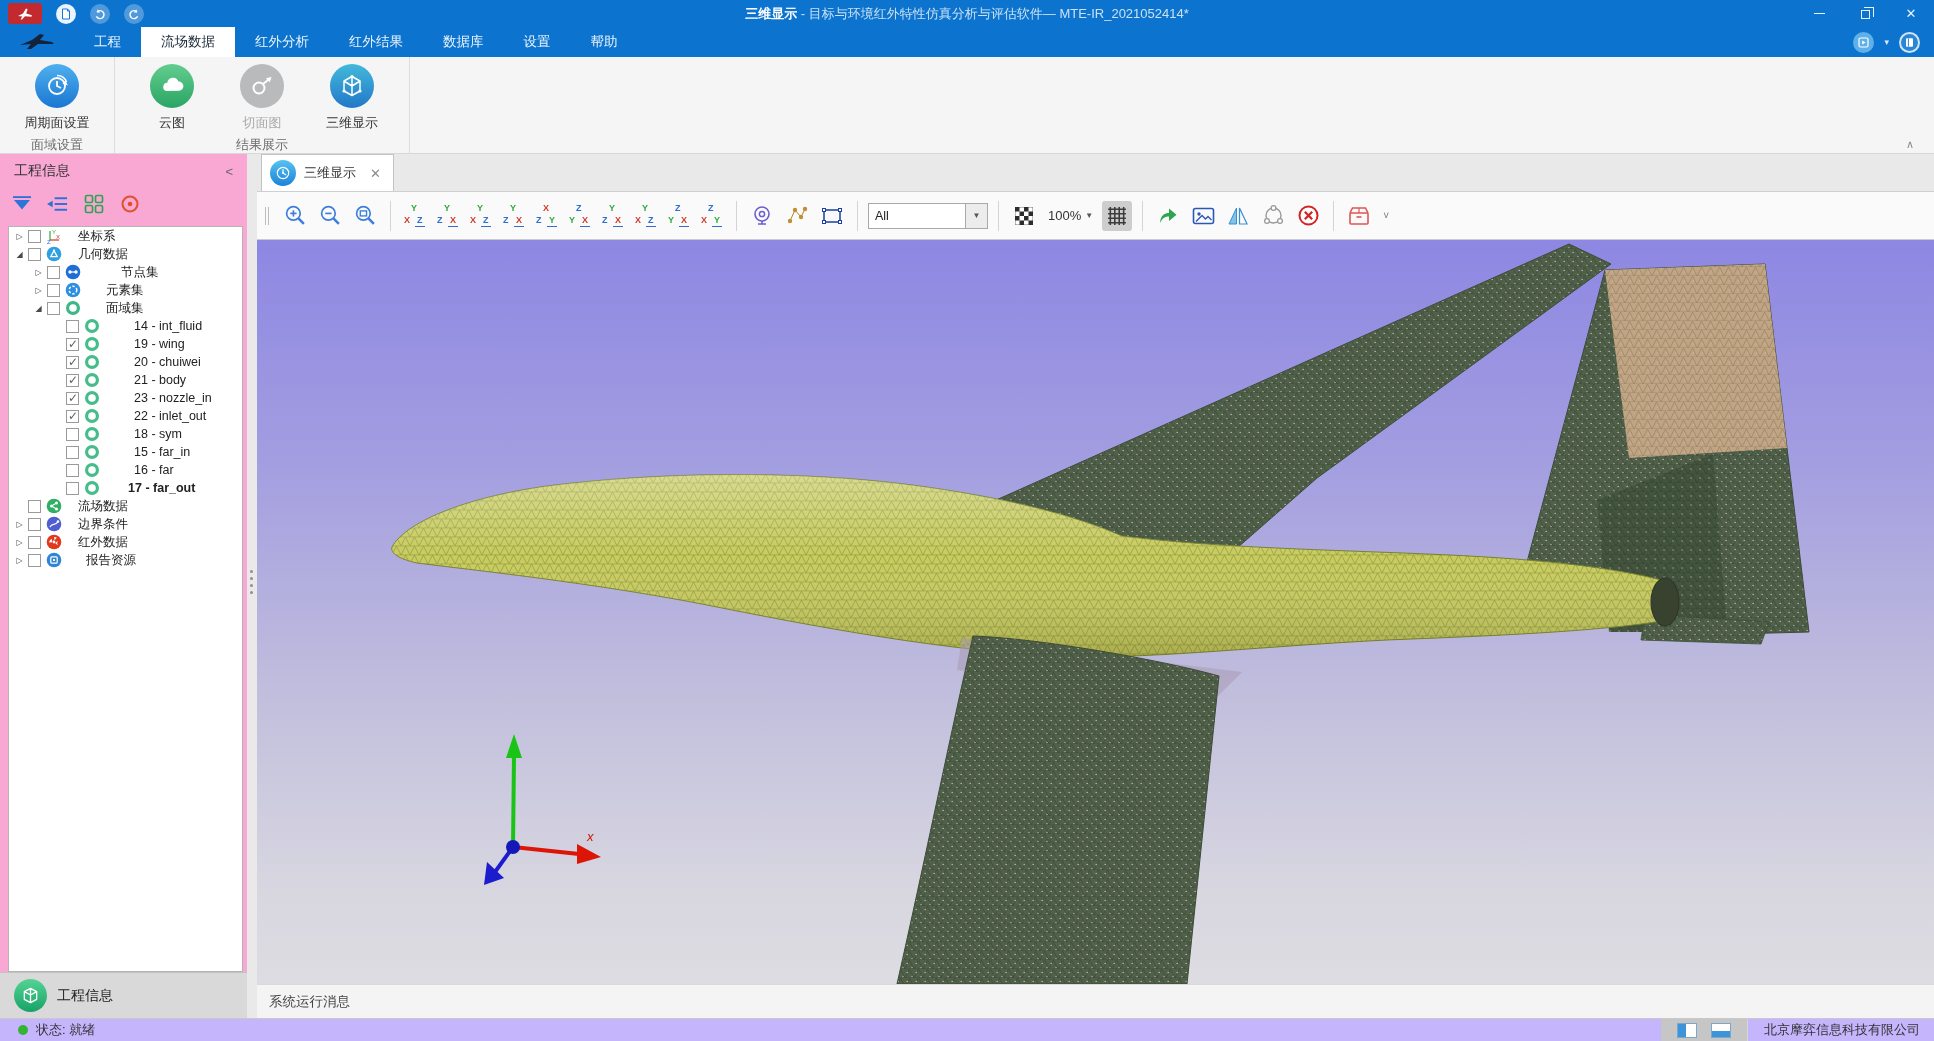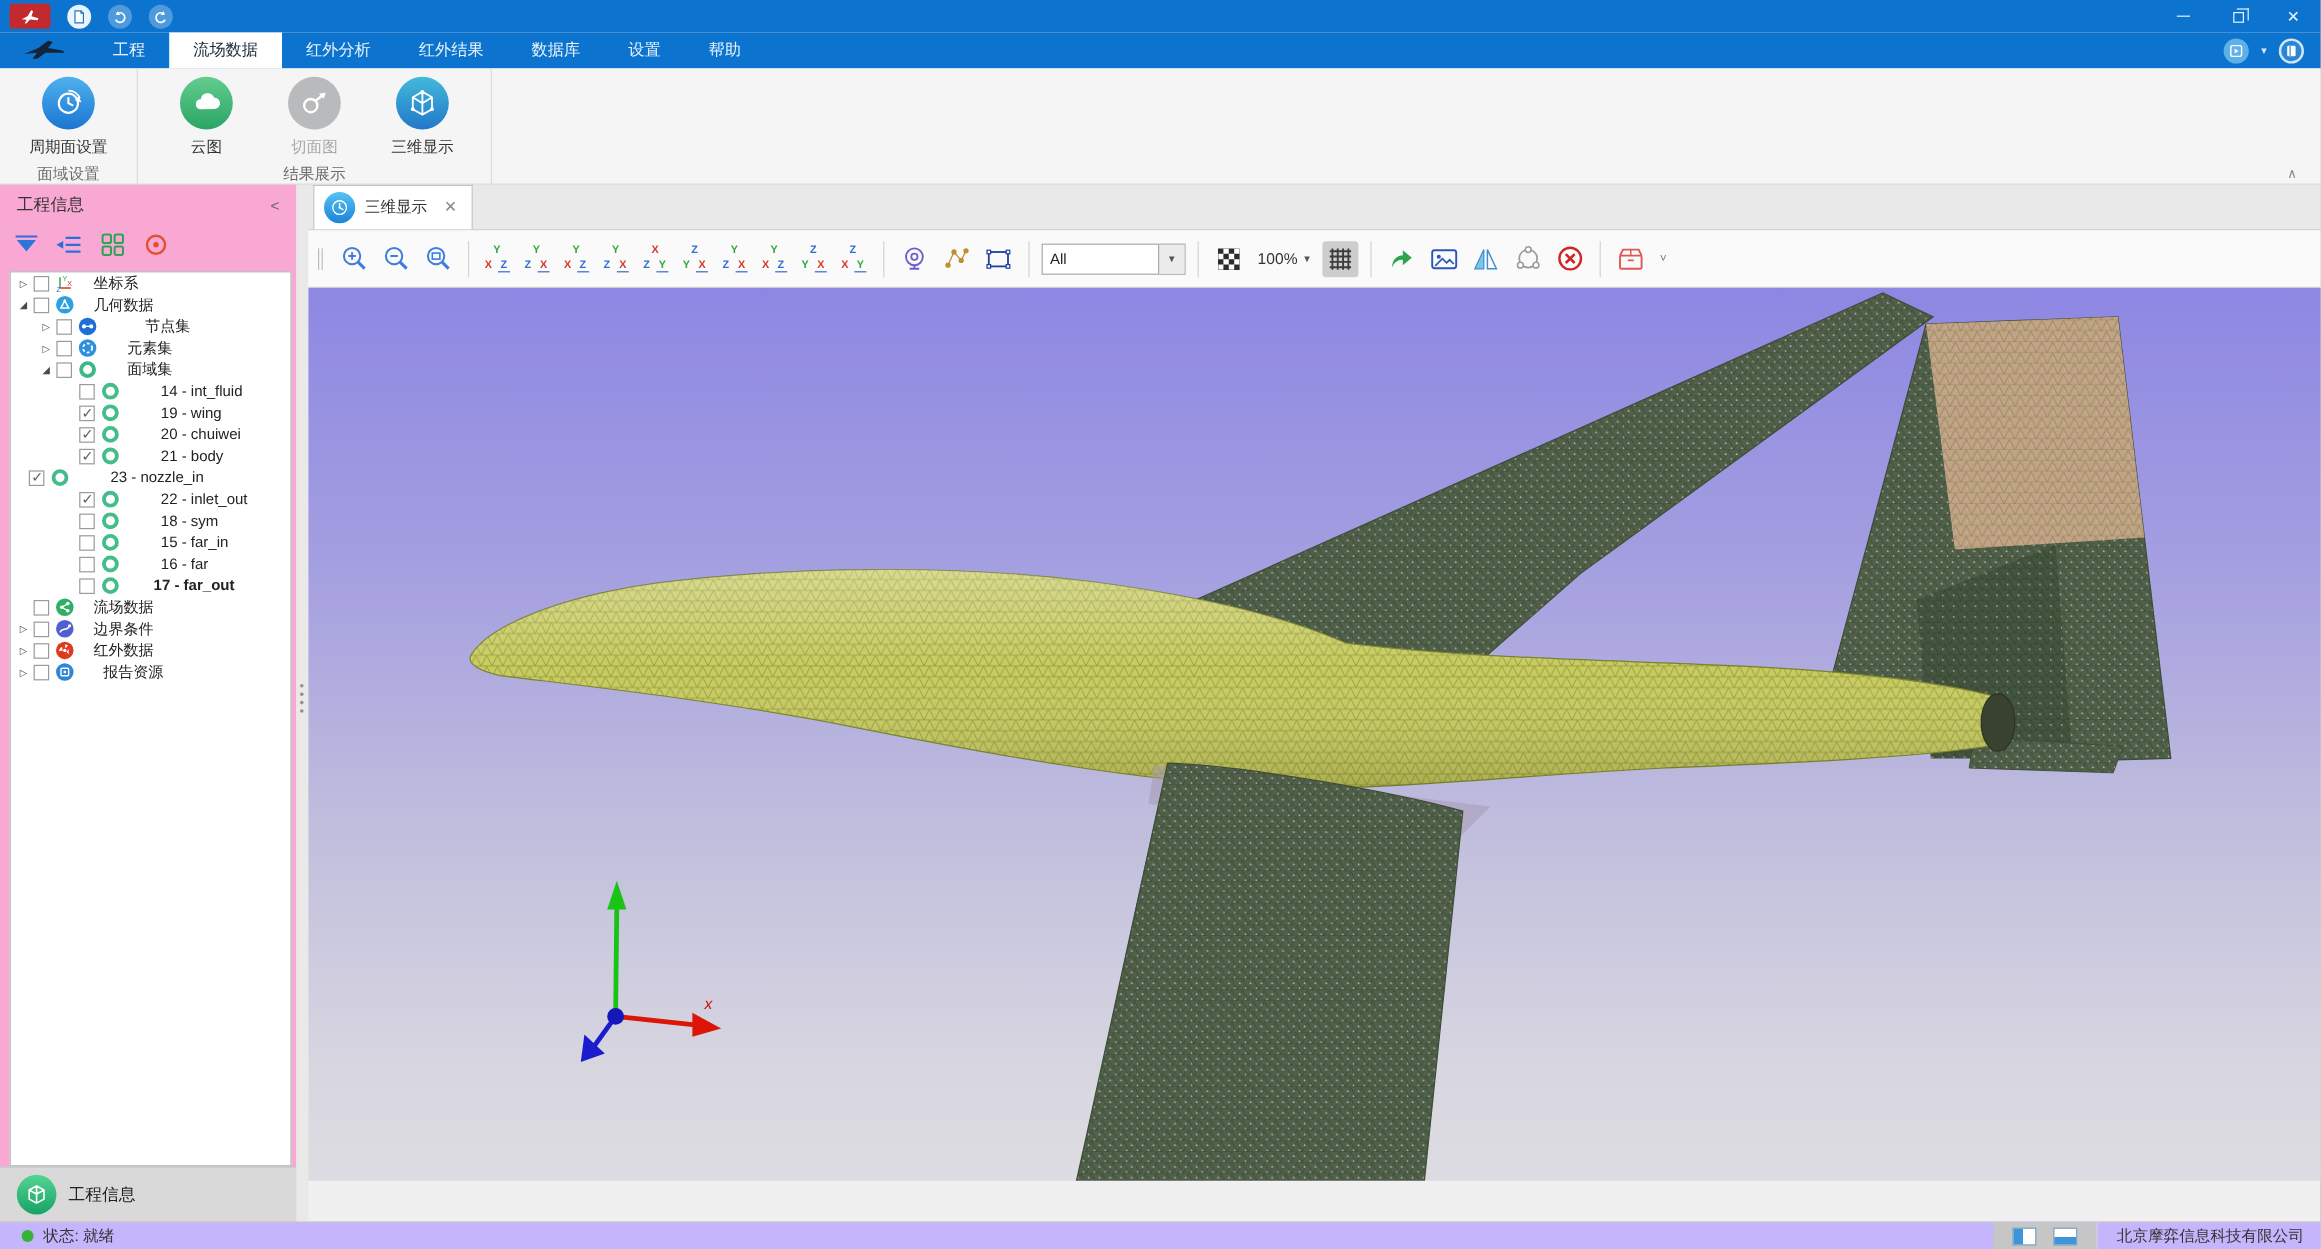--- a/index.html
+++ b/index.html
@@ -137,20 +137,21 @@
             <path d="M3.6,1.2 L3,4.4 L6.2,4.6 Z" fill="#ffffff"></path>
           </svg>
       </div>
       <div class="tb-circle dim">
         <svg width="12" height="12" viewBox="0 0 12 12">
             <path d="M9,4 A4,4 0 1 0 9.6,8.4" fill="none" stroke="#ffffff" stroke-width="1.4"></path>
             <path d="M8.4,1.2 L9,4.4 L5.8,4.6 Z" fill="#ffffff"></path>
           </svg>
       </div>
     </div>
+    <div class="tb-title"><b>三维显示</b><span> - 目标与环境红外特性仿真分析与评估软件— MTE-IR_2021052414*</span></div>
     <div class="win-controls">
       <div class="win-btn">
           <span class="win-min-glyph"></span>
         </div>
       <div class="win-btn">
           <span class="win-restore-glyph"></span>
         </div>
       <div class="win-btn">
           <span class="win-close-glyph">✕</span>
         </div>
@@ -356,21 +357,21 @@
             <span class="tr-label" style="margin-left: 32px;">20 - chuiwei</span>
           </div>
           <div class="tree-row" style="padding-left: 42px;">
             <span class="tr-arrow"></span>
             <span class="tr-cb checked"></span>
             <span class="tr-icon"><svg width="16" height="16" viewBox="0 0 16 16">
                 <circle cx="8" cy="8" r="5.4" fill="none" stroke="#45bd8b" stroke-width="3.2"></circle>
               </svg></span>
             <span class="tr-label" style="margin-left: 32px;">21 - body</span>
           </div>
-          <div class="tree-row" style="">
+          <div class="tree-row" style="padding-left: 42px;">
             <span class="tr-arrow"></span>
             <span class="tr-cb checked"></span>
             <span class="tr-icon"><svg width="16" height="16" viewBox="0 0 16 16">
                 <circle cx="8" cy="8" r="5.4" fill="none" stroke="#45bd8b" stroke-width="3.2"></circle>
               </svg></span>
             <span class="tr-label" style="margin-left: 32px;">23 - nozzle_in</span>
           </div>
           <div class="tree-row" style="padding-left: 42px;">
             <span class="tr-arrow"></span>
             <span class="tr-cb checked"></span>
@@ -752,20 +753,23 @@
             <line x1="256" y1="607" x2="322" y2="614" stroke="#dd1507" stroke-width="4"></line>
             <polygon points="320,604 344,617 320,624" fill="#dd1507"></polygon>
             <text id="triad-x-label" x="330" y="601" font-size="13" font-style="italic" fill="#cc1605">x</text>
             <line x1="256" y1="607" x2="238" y2="632" stroke="#1b1ccd" stroke-width="4"></line>
             <polygon points="230,622 227,645 247,638" fill="#1b1ccd"></polygon>
             <circle cx="256" cy="607" r="7" fill="#1418b8"></circle>
           </g>
         </svg>
       </div>
 
+      <div class="msgbar">
+        <span>系统运行消息</span>
+      </div>
     </main>
   </div>
 
   <div class="statusbar">
     <span class="st-dot"></span>
     <span>状态: 就绪</span>
     <div class="st-right">
       <div class="st-seg">
         <span class="st-ic1"></span>
         <span class="st-ic2"></span>

